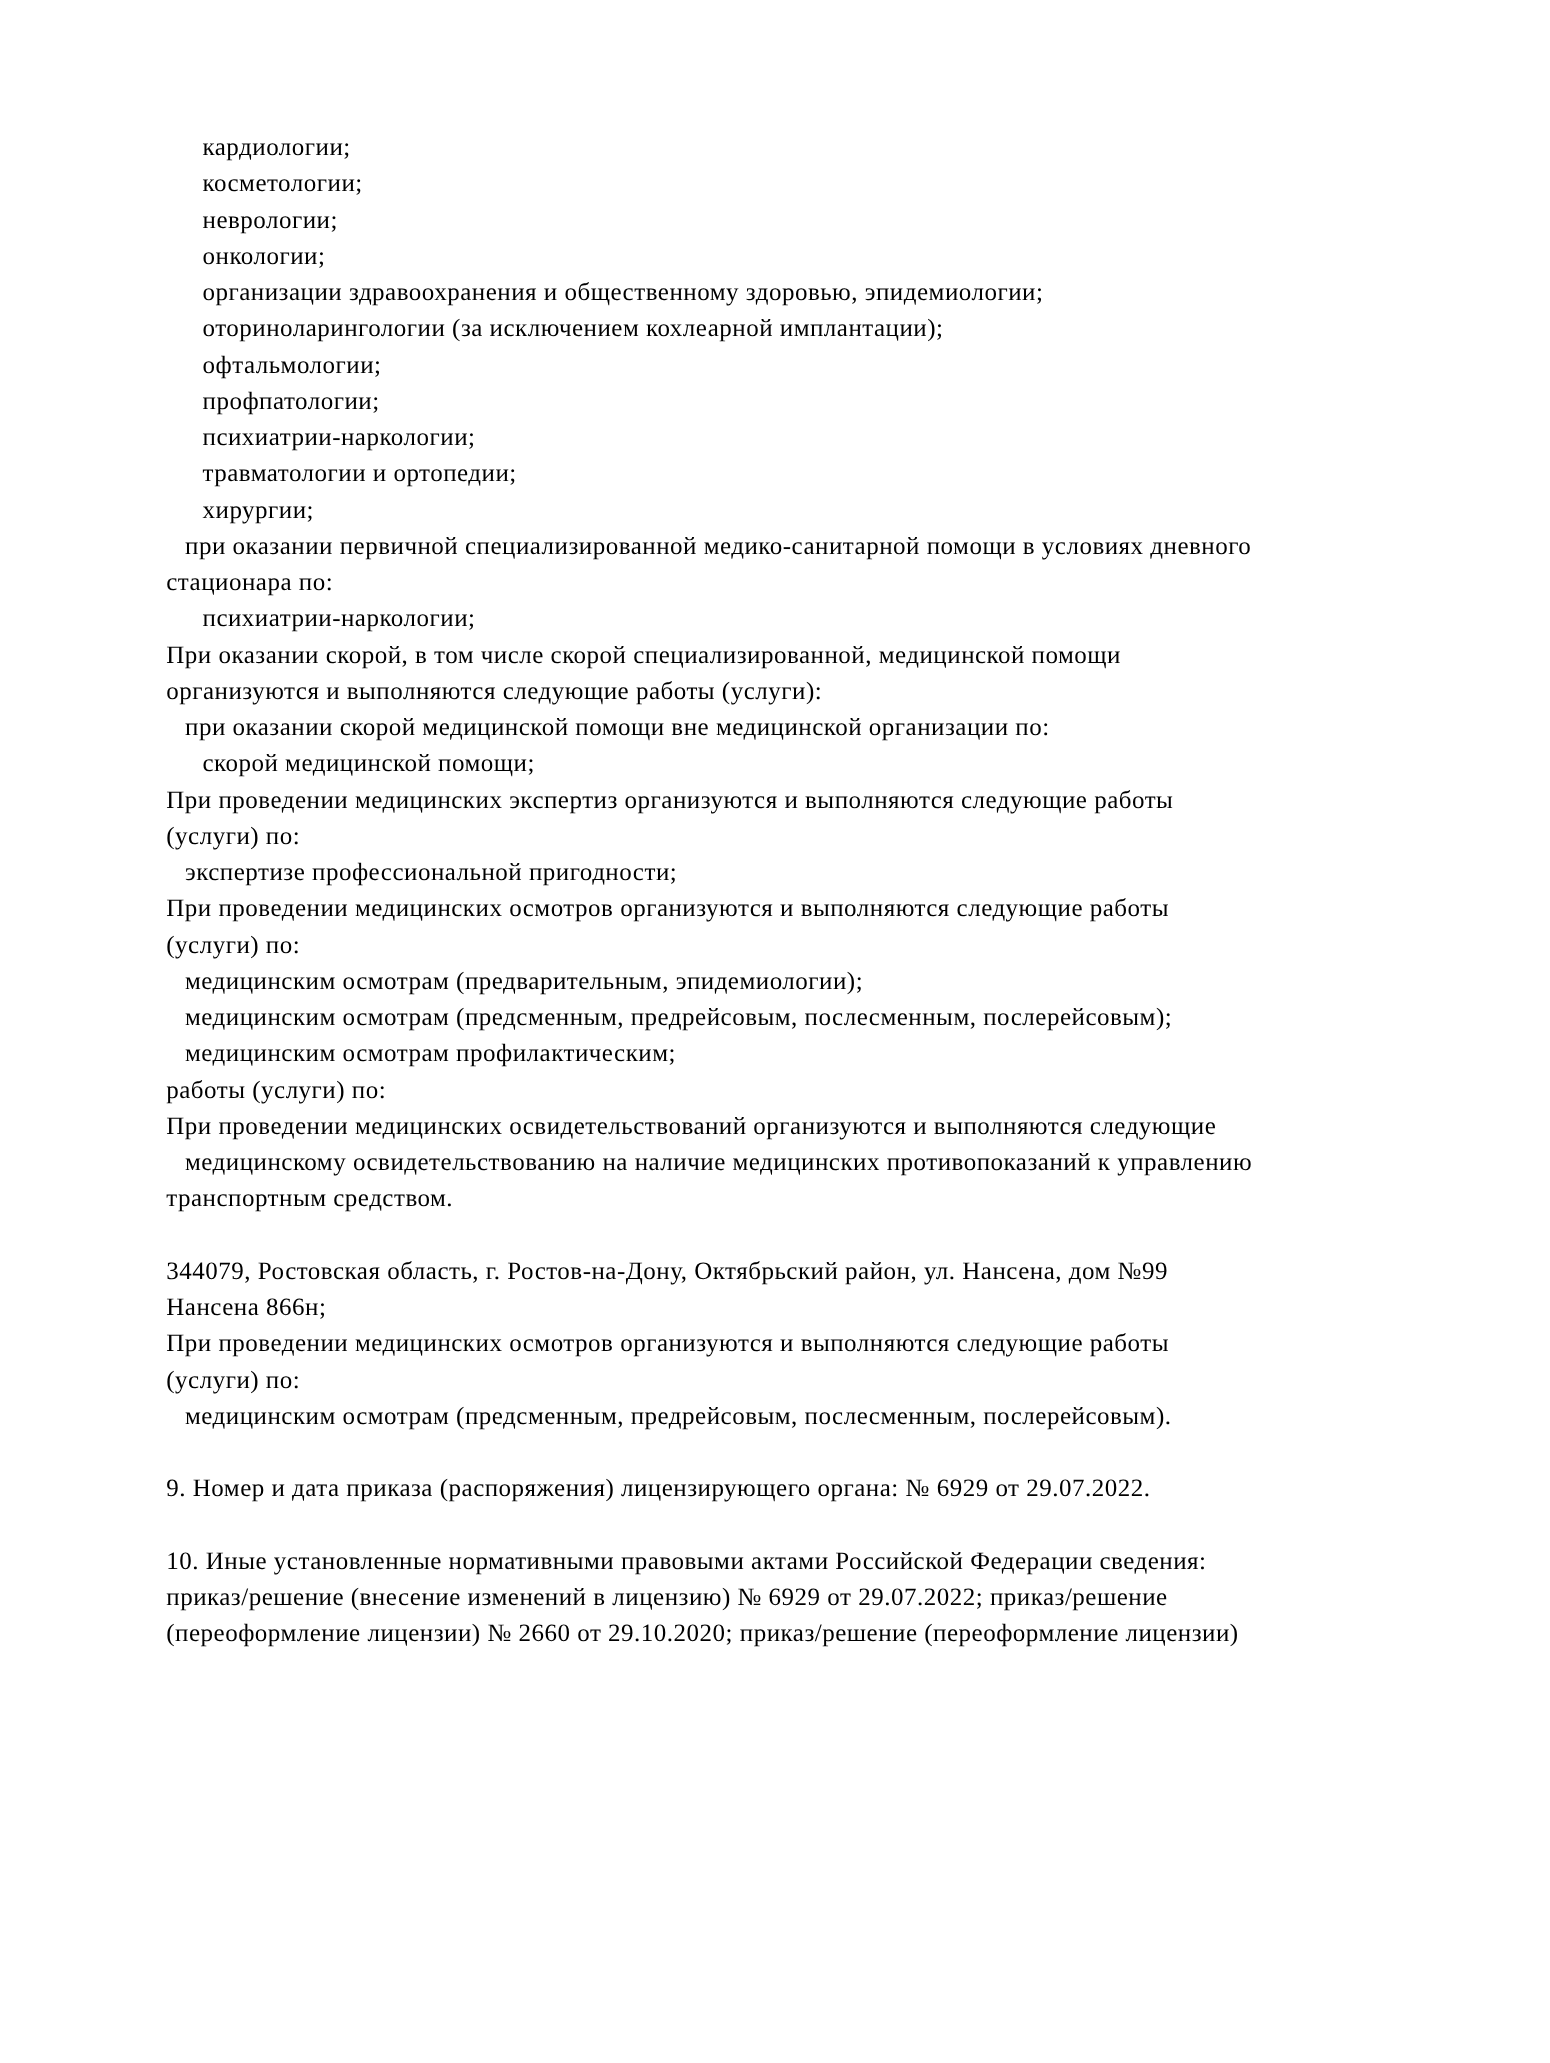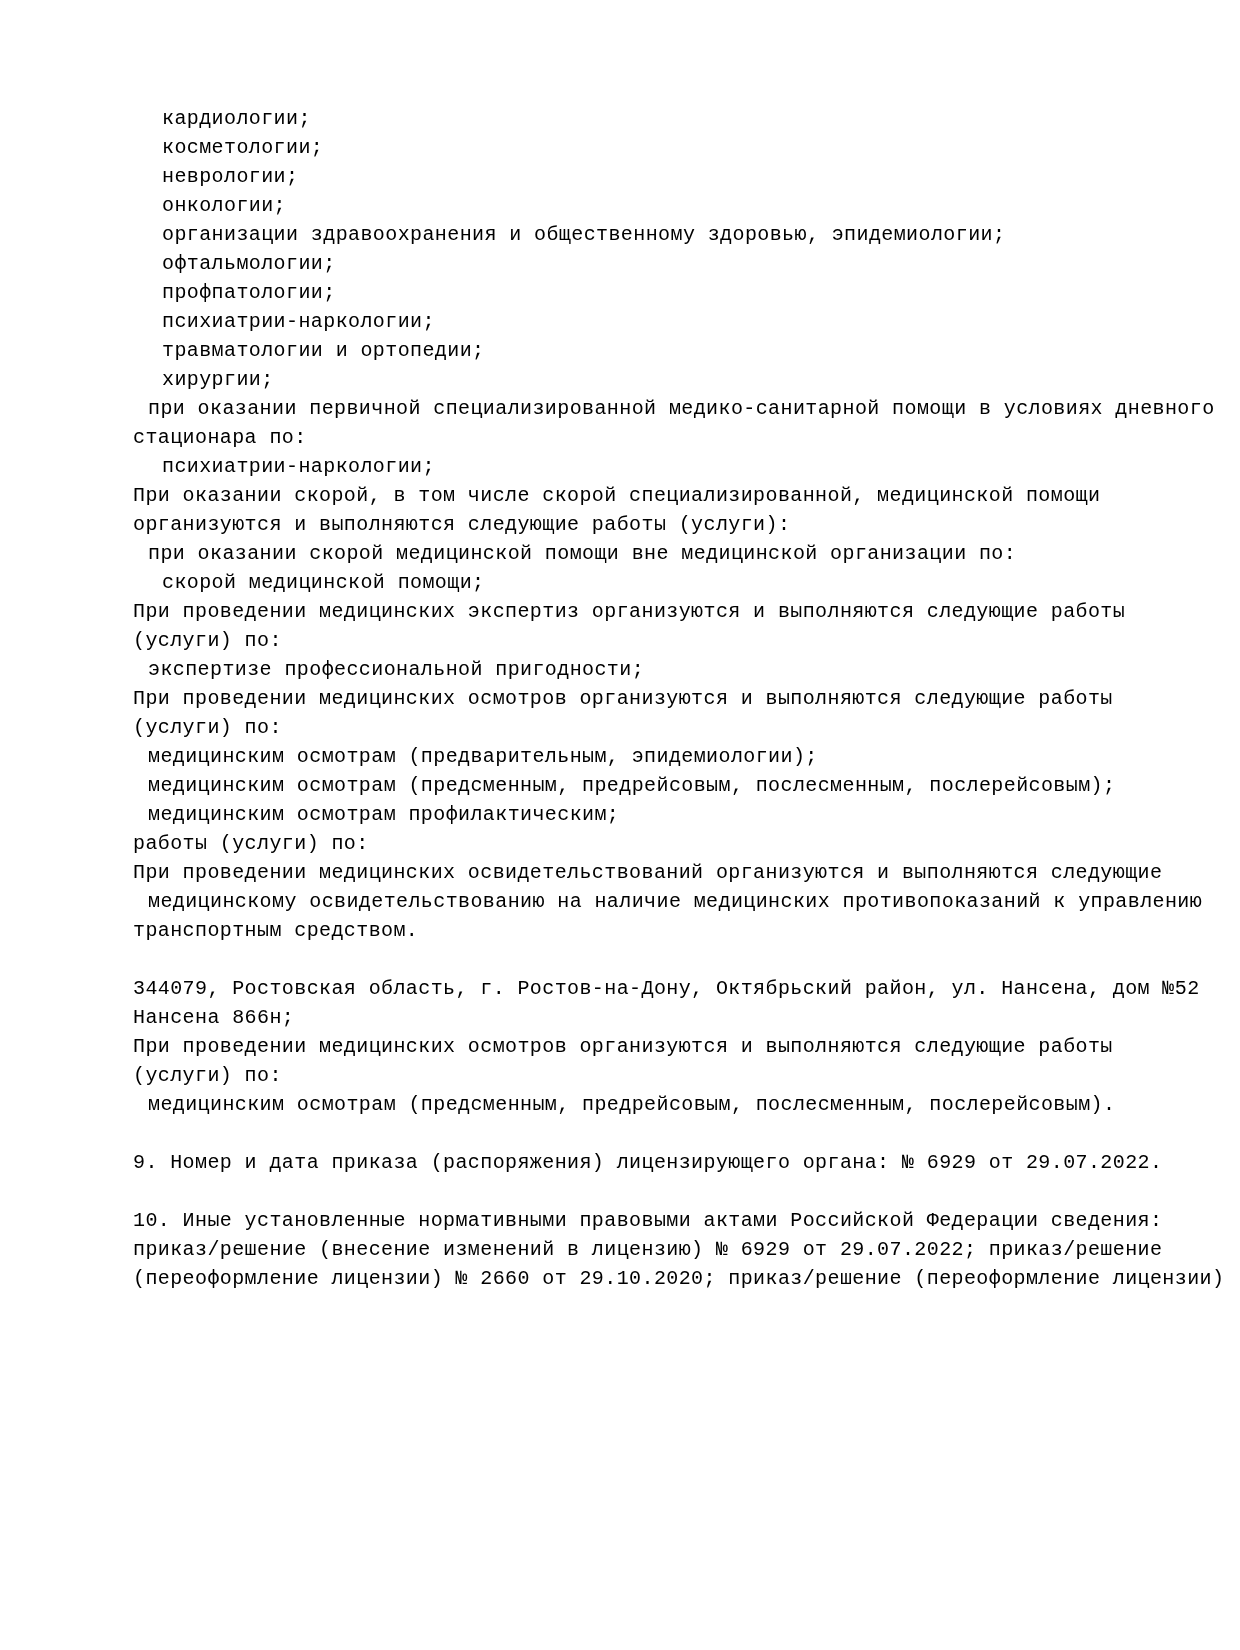--- a/index.html
+++ b/index.html
@@ -25,36 +25,36 @@
   .doc-body {
     font-size: 20px;
     line-height: 29px;
     letter-spacing: 0.02em;
   }
   .line {
     margin: 0;
     padding: 0;
     min-height: 29px;
     white-space: pre;
-    font-family: Liberation Mono, monospace;
   }
   .ind0 { padding-left: 0; }
   .ind1 { padding-left: 15px; }
   .ind2 { padding-left: 29px; }
 </style>
 </head>
 <body>
 
 <div class="page">
   <main class="doc-body" id="doc-body">
       <p class="line ind2">кардиологии;</p>
       <p class="line ind2">косметологии;</p>
       <p class="line ind2">неврологии;</p>
       <p class="line ind2">онкологии;</p>
       <p class="line ind2">организации здравоохранения и общественному здоровью, эпидемиологии;</p>
+      <p class="line ind2">оториноларингологии (за исключением кохлеарной имплантации);</p>
       <p class="line ind2">офтальмологии;</p>
       <p class="line ind2">профпатологии;</p>
       <p class="line ind2">психиатрии-наркологии;</p>
       <p class="line ind2">травматологии и ортопедии;</p>
       <p class="line ind2">хирургии;</p>
       <p class="line ind1">при оказании первичной специализированной медико-санитарной помощи в условиях дневного</p>
       <p class="line ind0">стационара по:</p>
       <p class="line ind2">психиатрии-наркологии;</p>
       <p class="line ind0">При оказании скорой, в том числе скорой специализированной, медицинской помощи</p>
       <p class="line ind0">организуются и выполняются следующие работы (услуги):</p>
@@ -66,21 +66,21 @@
       <p class="line ind0">При проведении медицинских осмотров организуются и выполняются следующие работы</p>
       <p class="line ind0">(услуги) по:</p>
       <p class="line ind1">медицинским осмотрам (предварительным, эпидемиологии);</p>
       <p class="line ind1">медицинским осмотрам (предсменным, предрейсовым, послесменным, послерейсовым);</p>
       <p class="line ind1">медицинским осмотрам профилактическим;</p>
       <p class="line ind0">работы (услуги) по:</p>
       <p class="line ind0">При проведении медицинских освидетельствований организуются и выполняются следующие</p>
       <p class="line ind1">медицинскому освидетельствованию на наличие медицинских противопоказаний к управлению</p>
       <p class="line ind0">транспортным средством.</p>
       <p class="line ind0"></p>
-      <p class="line ind0">344079, Ростовская область, г. Ростов-на-Дону, Октябрьский район, ул. Нансена, дом №52</p>
+      <p class="line ind0">344079, Ростовская область, г. Ростов-на-Дону, Октябрьский район, ул. Нансена, дом №99</p>
       <p class="line ind0">Нансена 866н;</p>
       <p class="line ind0">При проведении медицинских осмотров организуются и выполняются следующие работы</p>
       <p class="line ind0">(услуги) по:</p>
       <p class="line ind1">медицинским осмотрам (предсменным, предрейсовым, послесменным, послерейсовым).</p>
       <p class="line ind0"></p>
       <p class="line ind0">9. Номер и дата приказа (распоряжения) лицензирующего органа: № 6929 от 29.07.2022.</p>
       <p class="line ind0"></p>
       <p class="line ind0">10. Иные установленные нормативными правовыми актами Российской Федерации сведения:</p>
       <p class="line ind0">приказ/решение (внесение изменений в лицензию) № 6929 от 29.07.2022; приказ/решение</p>
       <p class="line ind0">(переоформление лицензии) № 2660 от 29.10.2020; приказ/решение (переоформление лицензии)</p>

